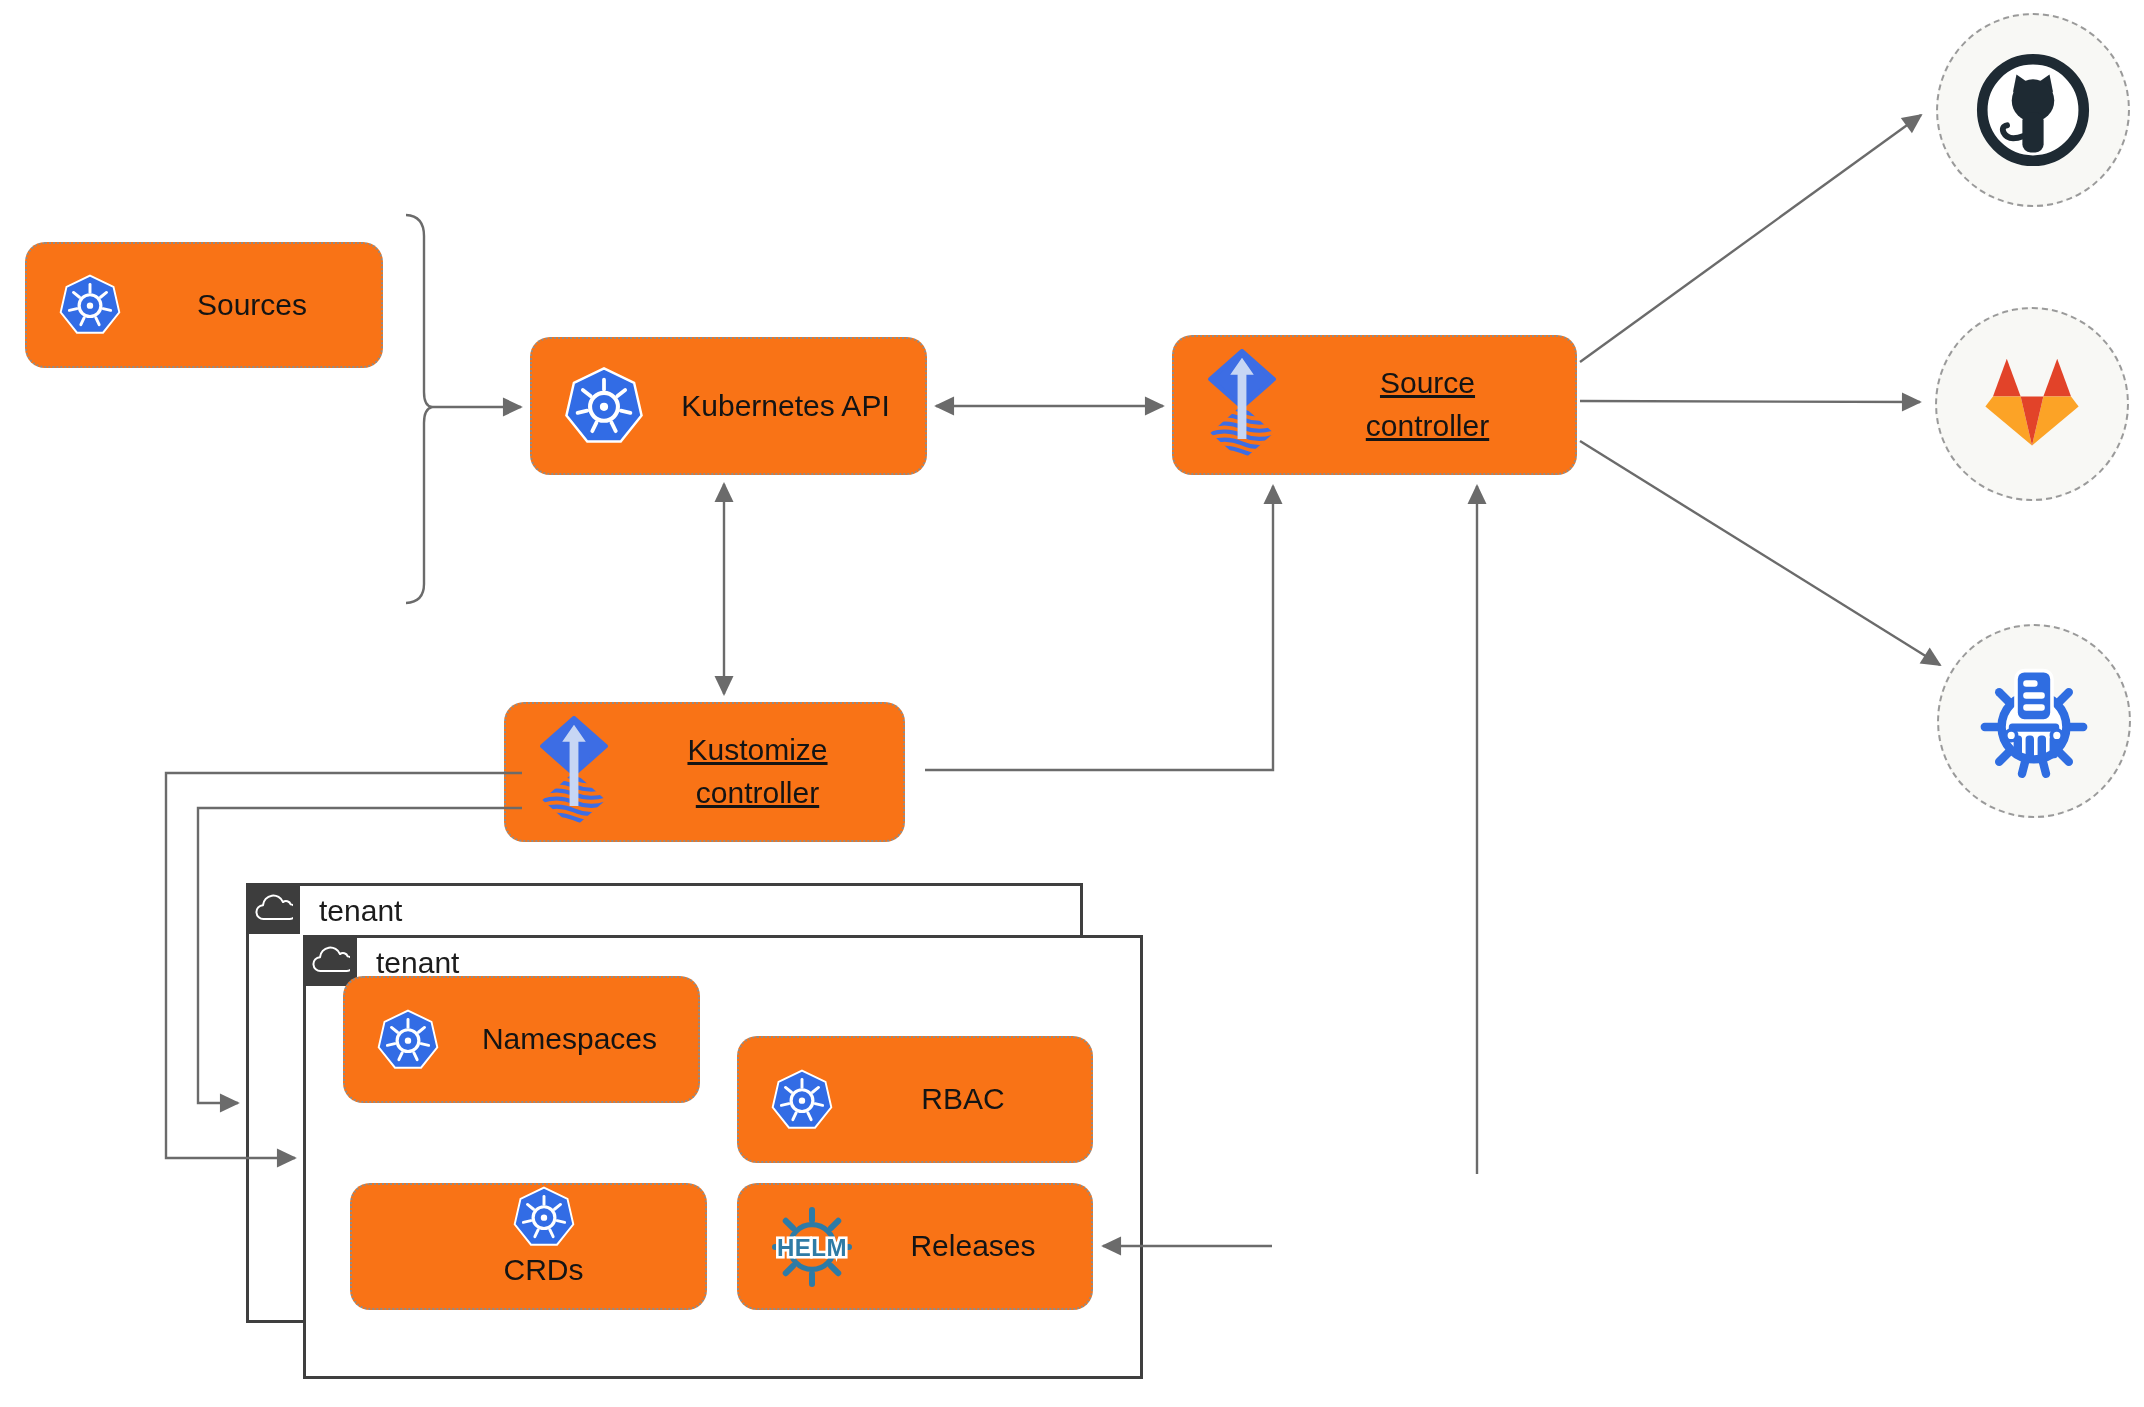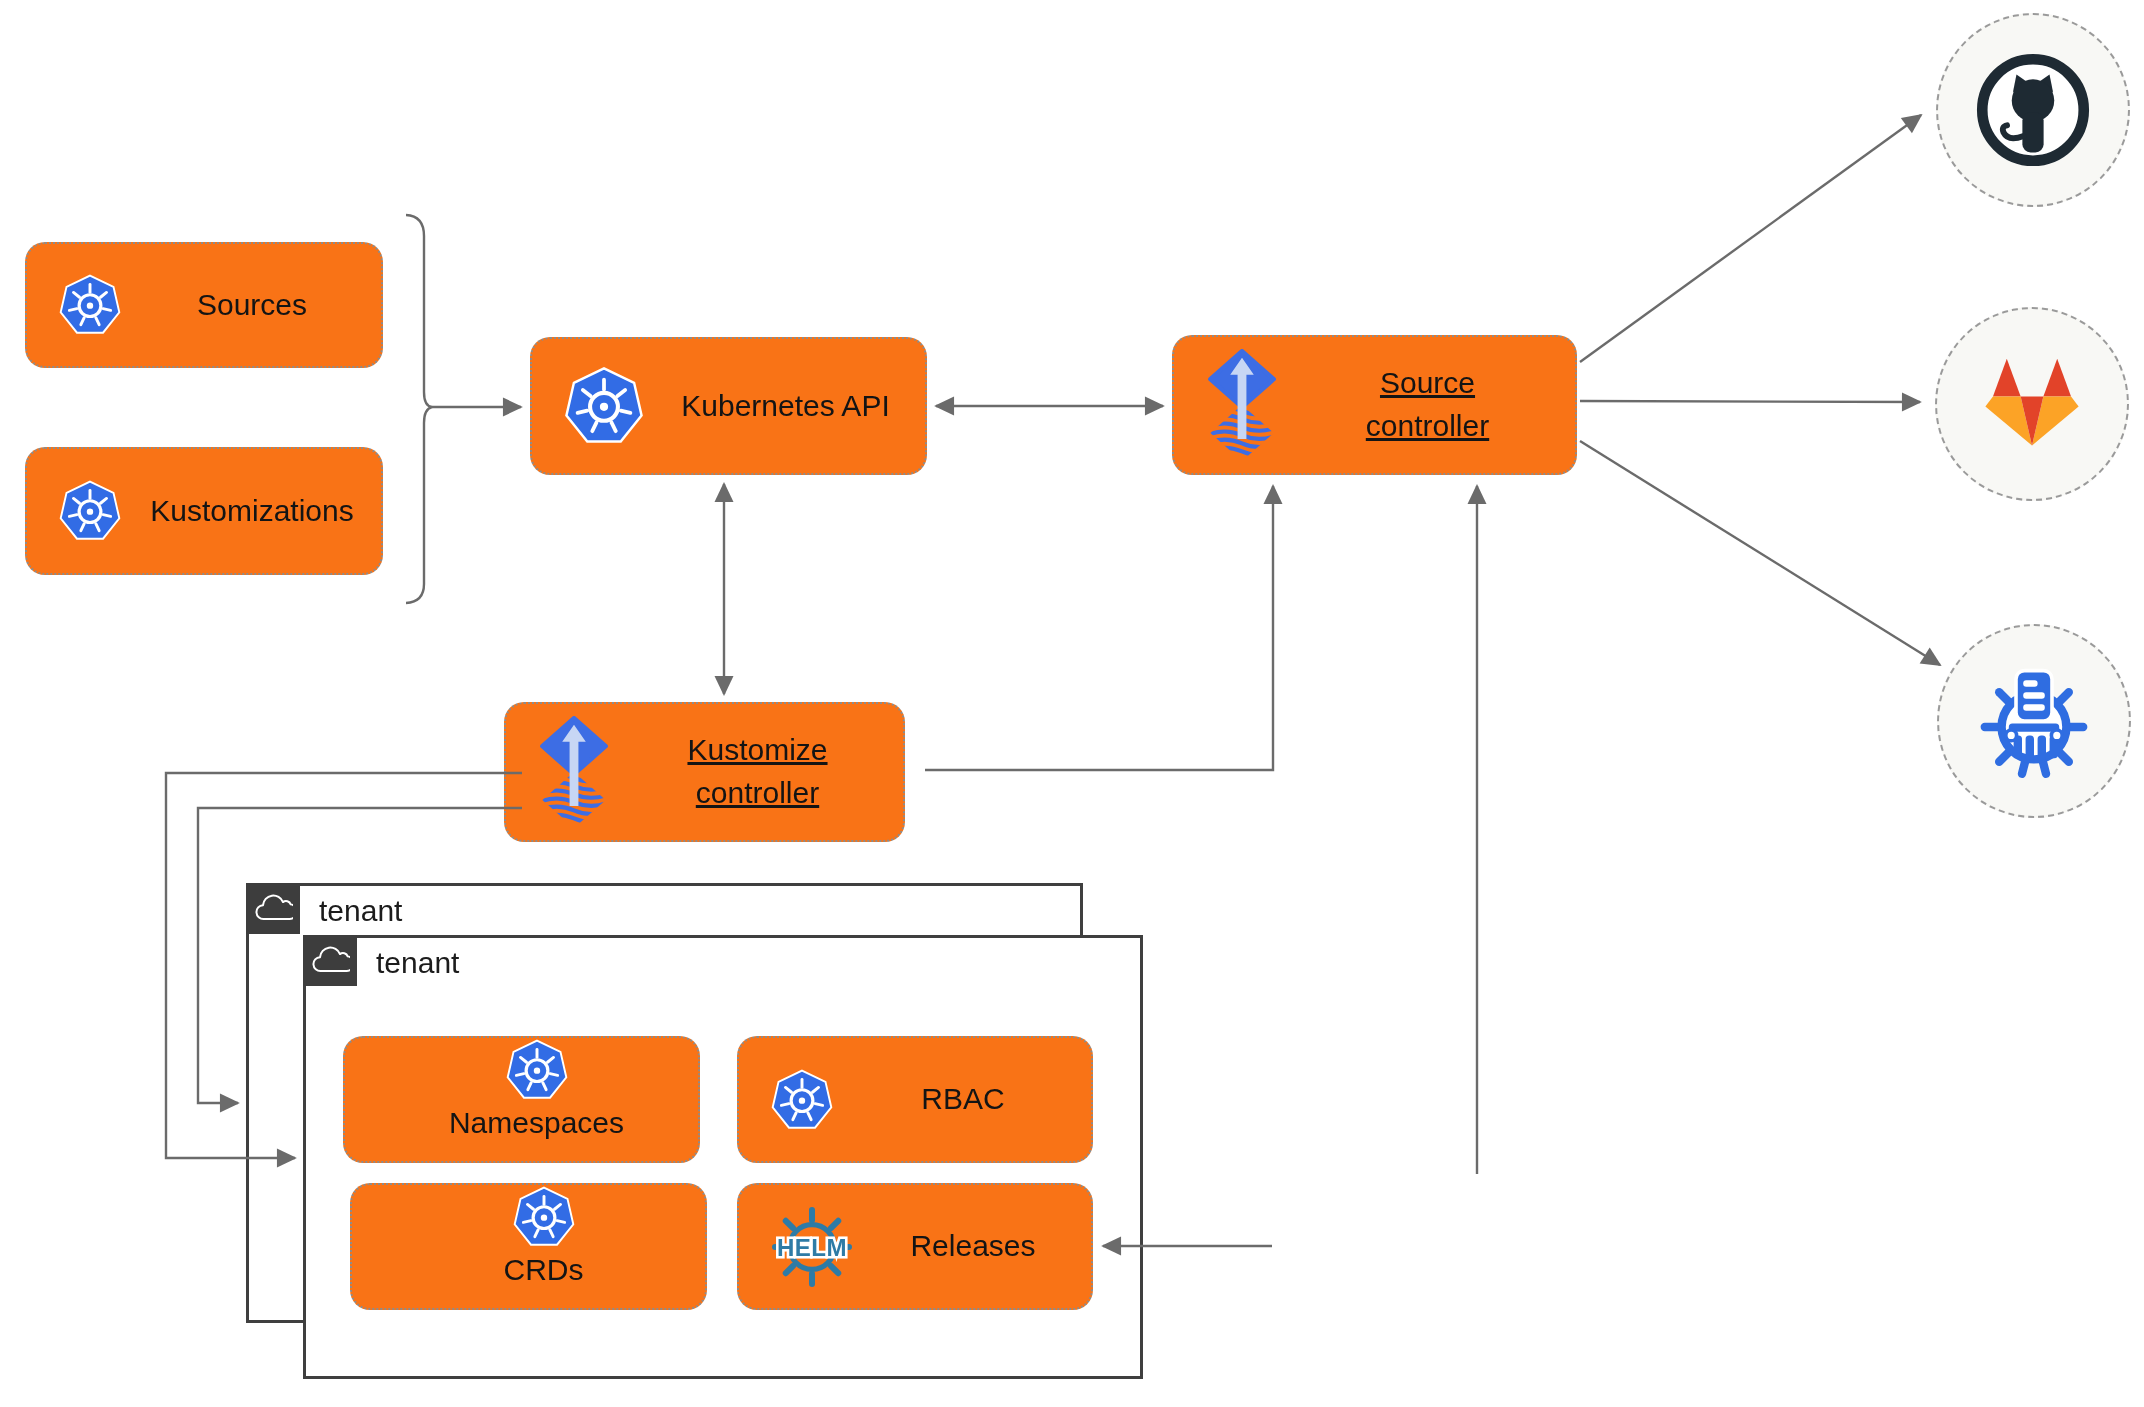--- a/index.html
+++ b/index.html
@@ -151,28 +151,20 @@
 
   <div class="node" style="left:25px;top:242px;width:358px;height:126px;">
     <span class="icon">
       <svg width="66" height="64" viewBox="0 0 100 100">
           <use href="#k8s-logo"></use>
         </svg>
     </span>
     <span class="lbl">Sources</span>
   </div>
 
-  <div class="node" style="left:25px;top:447px;width:358px;height:128px;">
-    <span class="icon">
-      <svg width="66" height="64" viewBox="0 0 100 100">
-          <use href="#k8s-logo"></use>
-        </svg>
-    </span>
-    <span class="lbl">Kustomizations</span>
-  </div>
 
   <div class="node" style="left:530px;top:337px;width:397px;height:138px;">
     <span class="icon">
       <svg width="84" height="82" viewBox="0 0 100 100">
           <use href="#k8s-logo"></use>
         </svg>
     </span>
     <span class="lbl">Kubernetes API</span>
   </div>
 
@@ -188,21 +180,21 @@
   <div class="node two-line" style="left:504px;top:702px;width:401px;height:140px;">
     <span class="icon">
       <svg width="76" height="112" viewBox="0 0 100 152">
           <use href="#flux-logo"></use>
         </svg>
     </span>
     <span class="lbl">Kustomize controller</span>
   </div>
 
 
-  <div class="node" style="left:343px;top:1036px;width:357px;height:127px;flex-direction:column;">
+  <div class="node" style="left:343px;top:976px;width:357px;height:127px;">
     <span class="icon">
       <svg width="66" height="64" viewBox="0 0 100 100">
           <use href="#k8s-logo"></use>
         </svg>
     </span>
     <span class="lbl">Namespaces</span>
   </div>
 
   <div class="node" style="left:737px;top:1036px;width:356px;height:127px;">
     <span class="icon">

